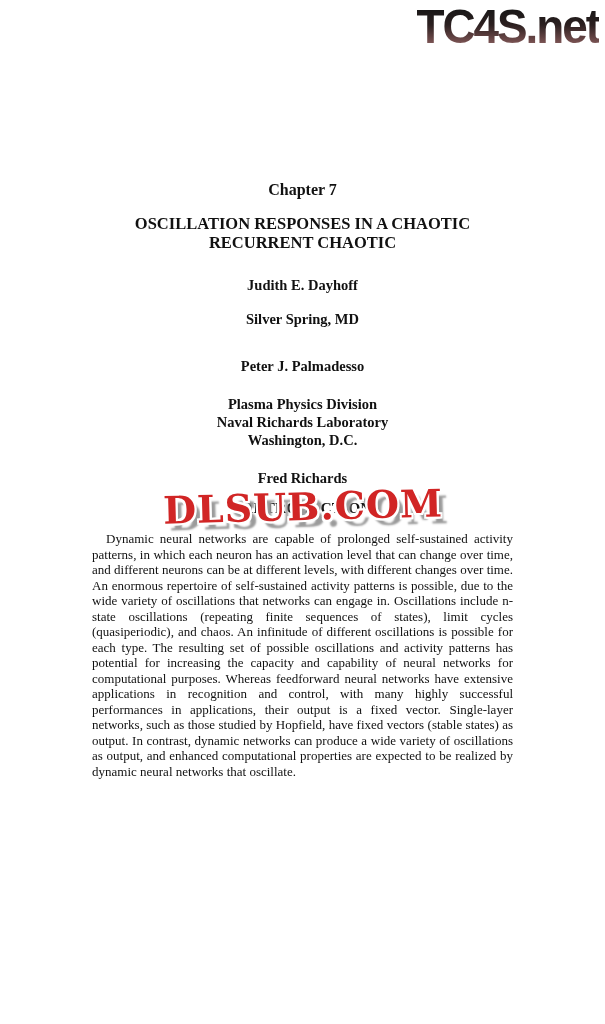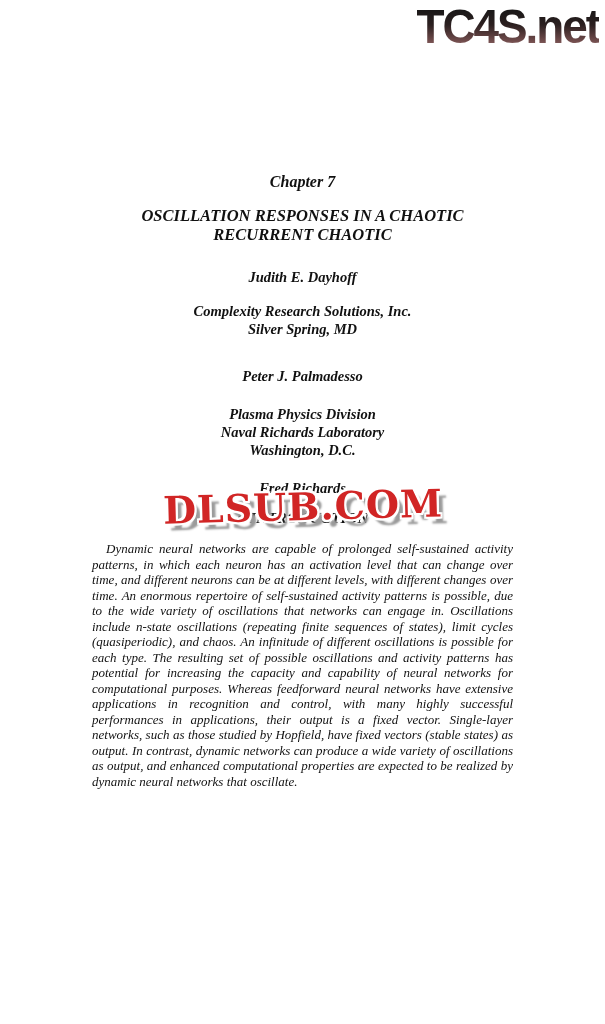--- a/index.html
+++ b/index.html
@@ -30,24 +30,23 @@
     -webkit-background-clip: text;
     background-clip: text;
     color: transparent;
     white-space: nowrap;
   }
 
   
   .content {
     position: absolute;
     left: 92px;
-    top: 172px;
+    top: 180px;
     width: 421px;
     text-align: center;
-    font-style: italic;
   }
   .chapter-heading {
     font-size: 16px;
     font-weight: bold;
     line-height: 20px;
   }
   .paper-title {
     margin-top: 14px;
     font-size: 16.5px;
     font-weight: bold;
@@ -153,21 +152,20 @@
 
     <div class="chapter-heading">Chapter 7</div>
 
     <div class="paper-title">
       <div>OSCILLATION RESPONSES IN A CHAOTIC</div>
       <div>RECURRENT CHAOTIC</div>
     </div>
 
     <div class="author-name author-judith">Judith E. Dayhoff</div>
     <div class="author-affiliation aff-judith">
-      <div>Complexity Research Solutions, Inc.</div>
       <div>Silver Spring, MD</div>
     </div>
 
     <div class="author-name author-peter">Peter J. Palmadesso</div>
     <div class="author-affiliation aff-peter">
       <div>Plasma Physics Division</div>
       <div>Naval Richards Laboratory</div>
       <div>Washington, D.C.</div>
     </div>
 

